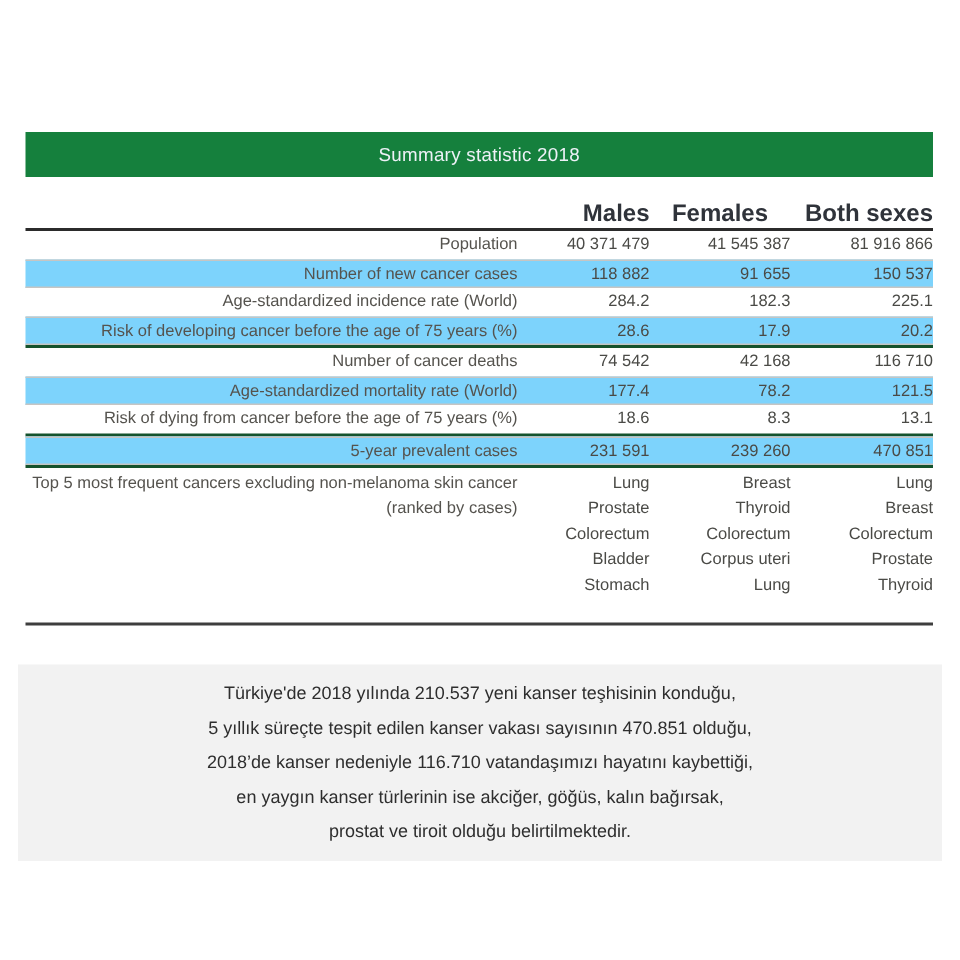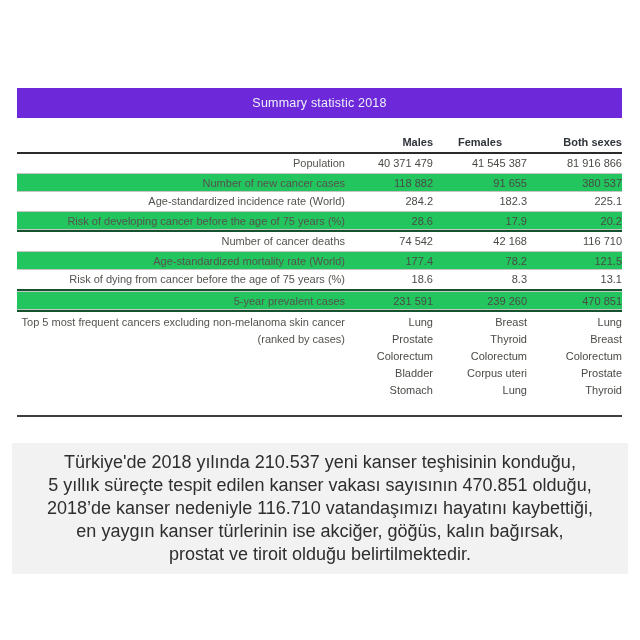--- a/index.html
+++ b/index.html
@@ -27,21 +27,21 @@
     font-size: 12.5px;
     line-height: 30px;
     text-align: center;
     letter-spacing: 0.2px;
   }
   .cols {
     display: flex;
     margin-top: 15px;
     height: 19px;
     line-height: 19px;
-    font-size: 11px;
+    font-size: 16px;
     font-weight: bold;
     color: #2F333A;
     border-bottom: 2px solid #2B2B2B;
   }
   .cols .spacer { flex: 1 1 auto; }
   .colhead { text-align: right; }
   .w-males   { width: 88px; }
   .w-females { width: 94px; text-align: center; }
   .w-both    { width: 95px; }
 
@@ -49,21 +49,21 @@
   .group + .group { border-top: 2px solid #14532d; }
 
   .row {
     display: flex;
     box-sizing: border-box;
     height: 19px;
     line-height: 18px;
     font-size: 11px;
   }
   .row.shaded {
-    background: #22c55e;
+    background: #7dd3fc;
     border-top: 1px solid #C6C5C3;
     border-bottom: 1px solid #C6C5C3;
   }
   .row.tall {
     height: auto;
     line-height: 17px;
     padding: 2px 0 16px 0;
   }
   .cell { box-sizing: border-box; }
   .cell.label {
@@ -78,54 +78,54 @@
 
   
   .paragraph {
     position: absolute;
     left: 12px;
     top: 443px;
     width: 616px;
     background: #F2F2F2;
     padding: 8px 0 8px 0;
     text-align: center;
-    font-size: 18px;
+    font-size: 12px;
     line-height: 23px;
     color: #2E2E2E;
     white-space: pre-line;
   }
 </style>
 </head>
 <body>
 
 <div class="page">
 
   <div class="table-wrap">
-    <div class="banner" style="background: #6d28d9; color: rgb(237, 241, 247);">Summary statistic 2018</div>
+    <div class="banner" style="background: #15803d; color: rgb(237, 241, 247);">Summary statistic 2018</div>
 
     <div class="cols">
       <div class="spacer"></div>
       <div class="colhead w-males">Males</div>
       <div class="colhead w-females">Females</div>
       <div class="colhead w-both">Both sexes</div>
     </div>
 
     <div class="tbody">
         <div class="group">
           <div class="row">
             <div class="cell label">Population</div>
             <div class="cell val w-males">40 371 479</div>
             <div class="cell val w-females">41 545 387</div>
             <div class="cell val w-both">81 916 866</div>
           </div>
           <div class="row shaded">
             <div class="cell label">Number of new cancer cases</div>
             <div class="cell val w-males">118 882</div>
             <div class="cell val w-females">91 655</div>
-            <div class="cell val w-both">380 537</div>
+            <div class="cell val w-both">150 537</div>
           </div>
           <div class="row">
             <div class="cell label">Age-standardized incidence rate (World)</div>
             <div class="cell val w-males">284.2</div>
             <div class="cell val w-females">182.3</div>
             <div class="cell val w-both">225.1</div>
           </div>
           <div class="row shaded">
             <div class="cell label">Risk of developing cancer before the age of 75 years (%)</div>
             <div class="cell val w-males">28.6</div>

